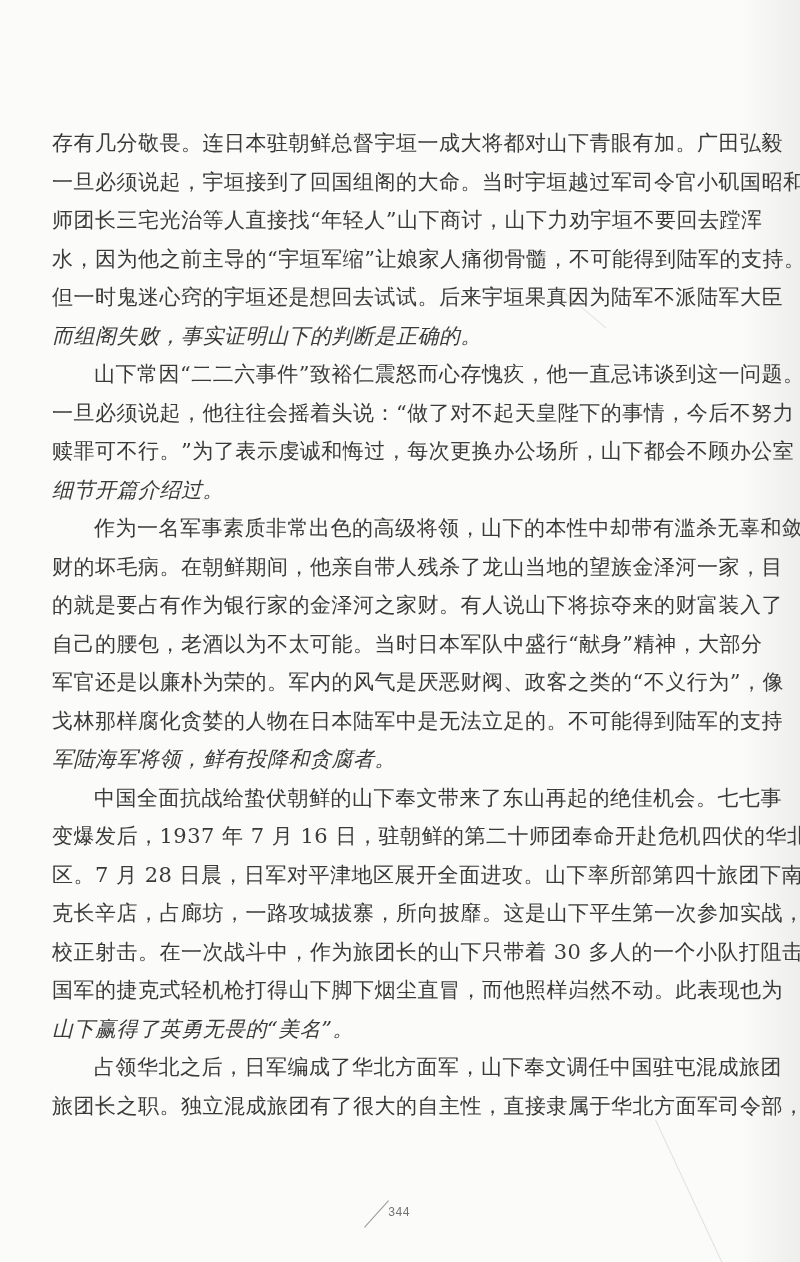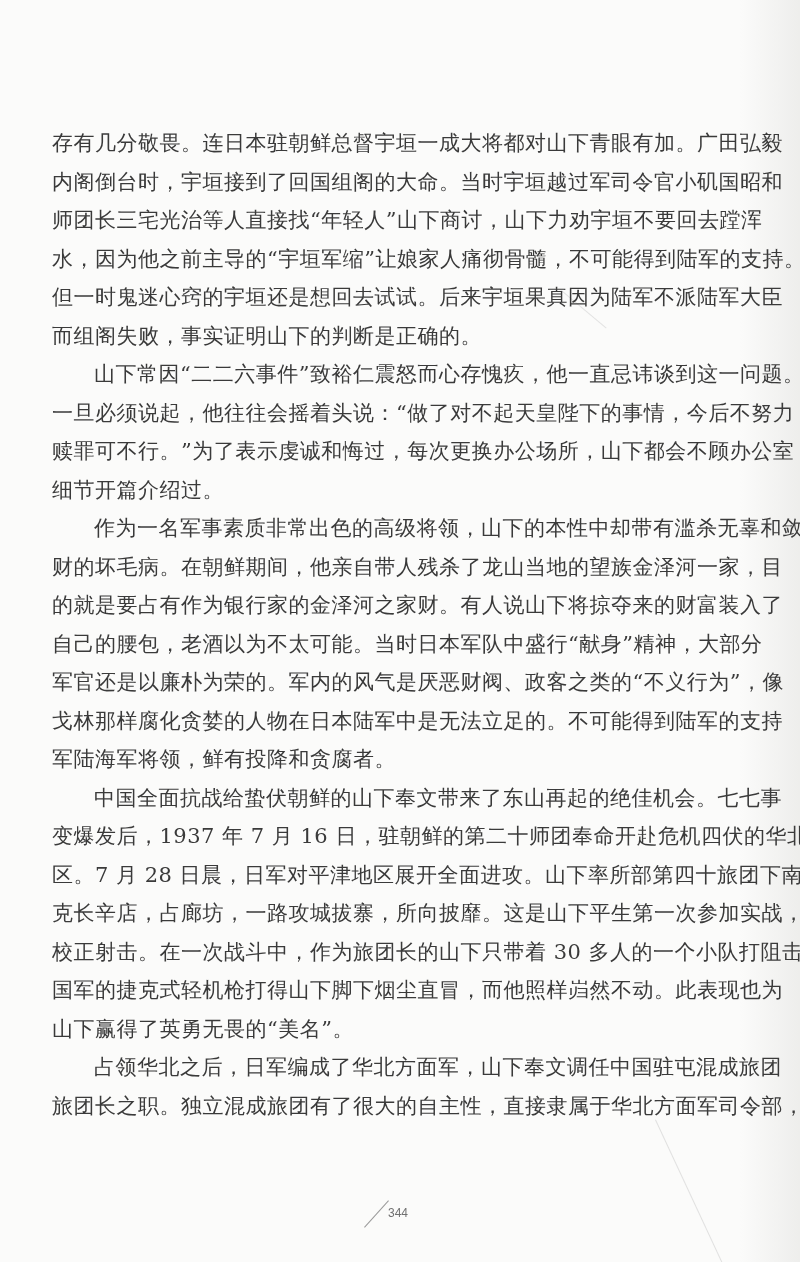--- a/index.html
+++ b/index.html
@@ -51,20 +51,21 @@
       white-space: nowrap;
       text-align: justify;
       text-align-last: justify;
       letter-spacing: 0.5px;
     }
     .line.indent {
       padding-left: 42px;
     }
     .line.last {
       text-align-last: left;
+      font-style: italic;
     }
     .page-number-wrap {
       position: absolute;
       left: 372px;
       top: 1192px;
       width: 60px;
       height: 40px;
     }
     .page-slash {
       position: absolute;
@@ -72,33 +73,33 @@
       width: 1px; height: 36px;
       background: #9a9a9a;
       transform: rotate(42deg);
       transform-origin: center;
     }
     .page-number {
       position: absolute;
       left: 16px; top: 14px;
       font-size: 12px;
       color: #707070;
-      font-family: Liberation Sans, sans-serif;
+      font-family: Liberation Mono, monospace;
     }
   </style>
 </head>
 <body>
 
 <div class="page-shade"></div>
 <div class="crease"></div>
 <div class="crease2"></div>
 
 <div class="text-block">
   <div class="line">存有几分敬畏。连日本驻朝鲜总督宇垣一成大将都对山下青眼有加。广田弘毅</div>
-  <div class="line">内阁倒台时，宇垣接到了回国组阁的大命。当时宇垣越过军司令官小矶国昭和</div>
+  <div class="line">一旦必须说起，宇垣接到了回国组阁的大命。当时宇垣越过军司令官小矶国昭和</div>
   <div class="line">师团长三宅光治等人直接找“年轻人”山下商讨，山下力劝宇垣不要回去蹚浑</div>
   <div class="line">水，因为他之前主导的“宇垣军缩”让娘家人痛彻骨髓，不可能得到陆军的支持。</div>
   <div class="line">但一时鬼迷心窍的宇垣还是想回去试试。后来宇垣果真因为陆军不派陆军大臣</div>
   <div class="line last">而组阁失败，事实证明山下的判断是正确的。</div>
   <div class="line indent">山下常因“二二六事件”致裕仁震怒而心存愧疚，他一直忌讳谈到这一问题。</div>
   <div class="line">一旦必须说起，他往往会摇着头说：“做了对不起天皇陛下的事情，今后不努力</div>
   <div class="line">赎罪可不行。”为了表示虔诚和悔过，每次更换办公场所，山下都会不顾办公室</div>
   <div class="line last">细节开篇介绍过。</div>
   <div class="line indent">作为一名军事素质非常出色的高级将领，山下的本性中却带有滥杀无辜和敛</div>
   <div class="line">财的坏毛病。在朝鲜期间，他亲自带人残杀了龙山当地的望族金泽河一家，目</div>

